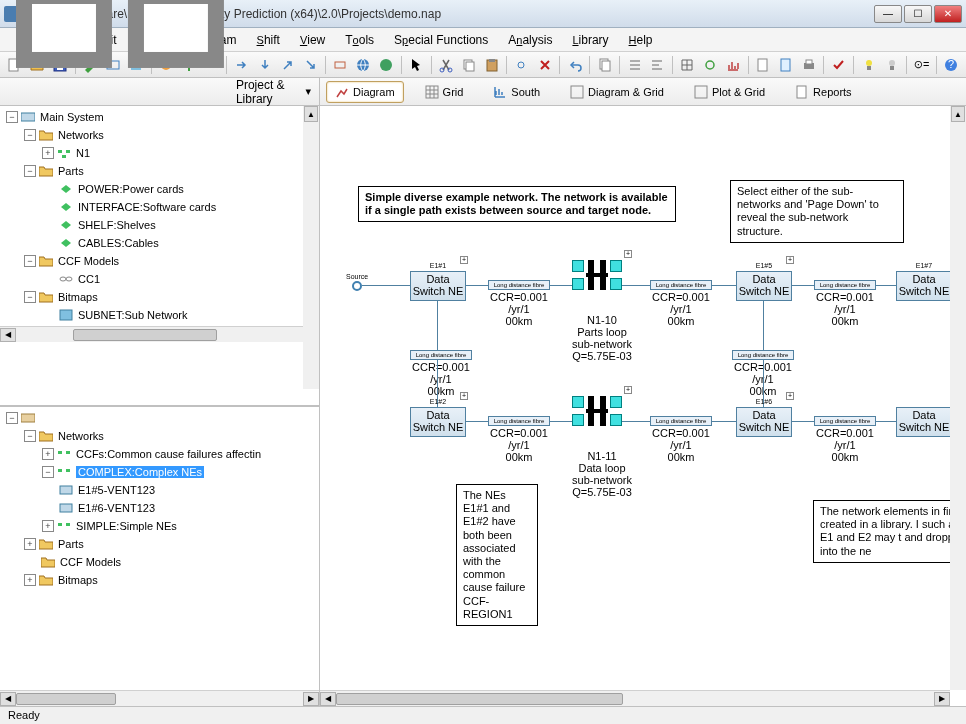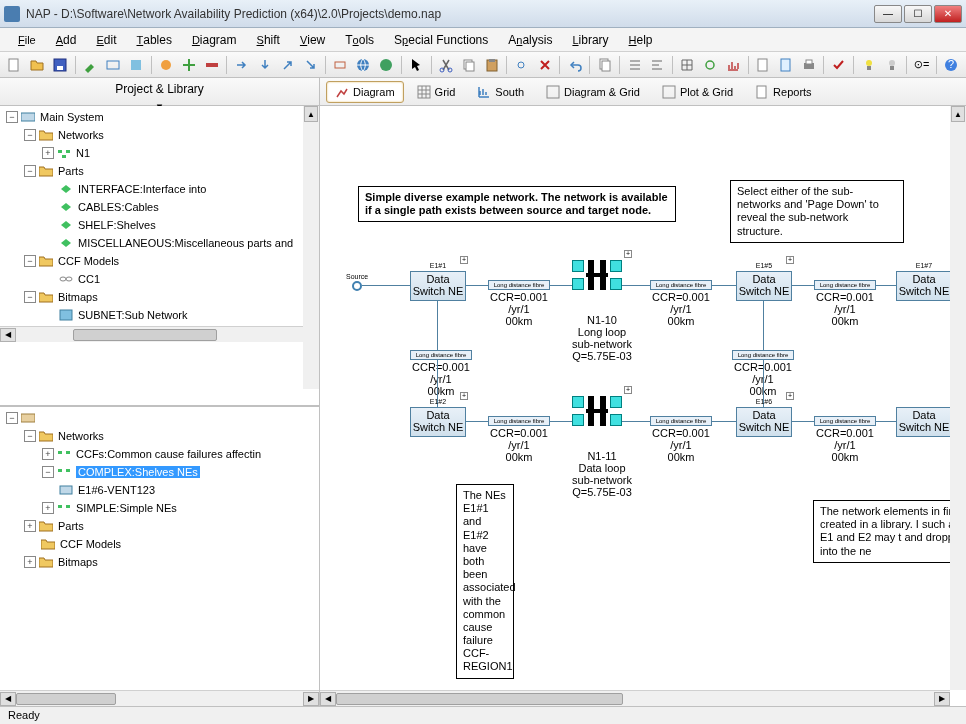--- a/index.html
+++ b/index.html
@@ -19,23 +19,23 @@
 .menubar .mitem .u { text-decoration: underline; }
 
 
 .toolbar { height: 26px; background: linear-gradient(to bottom,#fafafa,#e8e8e8); border-bottom: 1px solid #c0c0c0; display:flex; align-items:center; padding:0 4px; gap:2px; }
 .tbtn { width: 22px; height: 22px; display:flex; align-items:center; justify-content:center; border-radius:2px; }
 .tbtn svg { width:16px; height:16px; }
 .tsep { width:1px; height:18px; background:#c0c0c0; margin:0 2px; }
 
 
 .viewbar { height: 28px; background: linear-gradient(to bottom,#fafafa,#ececec); border-bottom:1px solid #c0c0c0; display:flex; align-items:center; }
-.projlib { width: 320px; padding: 0 8px; display:flex; align-items:center; gap:4px; border-right:1px solid #c0c0c0; height:100%;flex-direction:column; }
+.projlib { width: 320px; padding: 0 8px; display:flex; align-items:center; gap:4px; border-right:1px solid #c0c0c0; height:100%; }
 .projlib .label { font-size:12px; }
-.vtabs { display:flex; align-items:center; gap:4px; padding:0 6px; }
+.vtabs { display:flex; align-items:center; gap:12px; padding:0 6px; }
 .vtab { padding:3px 8px; display:flex; align-items:center; gap:4px; border:1px solid transparent; border-radius:3px; font-size:12px; }
 .vtab.active { background:#fff; border:1px solid #c0a060; box-shadow: inset 0 0 2px #e8c070; }
 .vtab .ti { width:14px; height:14px; }
 
 
 .main { position:absolute; top:106px; left:0; right:0; bottom:18px; display:flex; }
 
 
 .left { width: 320px; border-right:1px solid #c0c0c0; display:flex; flex-direction:column; }
 .treepane { flex:1; overflow:hidden; position:relative; background:#fff; }
@@ -411,45 +411,45 @@
               </svg>
             </span>
             <span class="tlabel">Parts</span>
           </div>
         <div class="trow" style="padding-left:56px">
             <span class="ticon">
               <svg viewBox="0 0 14 12">
                 <path d="M2 6l5-4 5 4-5 4z" fill="#40c060"></path>
               </svg>
             </span>
-            <span class="tlabel">INTERFACE:Interface into</span>
+            <span class="tlabel">POWER:Power cards</span>
           </div>
         <div class="trow" style="padding-left:56px">
             <span class="ticon">
               <svg viewBox="0 0 14 12">
                 <path d="M2 6l5-4 5 4-5 4z" fill="#40c060"></path>
               </svg>
             </span>
+            <span class="tlabel">INTERFACE:Software cards</span>
+          </div>
+        <div class="trow" style="padding-left:56px">
+            <span class="ticon">
+              <svg viewBox="0 0 14 12">
+                <path d="M2 6l5-4 5 4-5 4z" fill="#40c060"></path>
+              </svg>
+            </span>
+            <span class="tlabel">SHELF:Shelves</span>
+          </div>
+        <div class="trow" style="padding-left:56px">
+            <span class="ticon">
+              <svg viewBox="0 0 14 12">
+                <path d="M2 6l5-4 5 4-5 4z" fill="#40c060"></path>
+              </svg>
+            </span>
             <span class="tlabel">CABLES:Cables</span>
-          </div>
-        <div class="trow" style="padding-left:56px">
-            <span class="ticon">
-              <svg viewBox="0 0 14 12">
-                <path d="M2 6l5-4 5 4-5 4z" fill="#40c060"></path>
-              </svg>
-            </span>
-            <span class="tlabel">SHELF:Shelves</span>
-          </div>
-        <div class="trow" style="padding-left:56px">
-            <span class="ticon">
-              <svg viewBox="0 0 14 12">
-                <path d="M2 6l5-4 5 4-5 4z" fill="#40c060"></path>
-              </svg>
-            </span>
-            <span class="tlabel">MISCELLANEOUS:Miscellaneous parts and</span>
           </div>
         <div class="trow" style="padding-left:22px">
             <span class="tw">−</span>
             <span class="ticon">
               <svg viewBox="0 0 14 12">
                 <path d="M0 2h5l1 2h8v7H0z" fill="#f0c860" stroke="#a07020"></path>
               </svg>
             </span>
             <span class="tlabel">CCF Models</span>
           </div>
@@ -522,21 +522,29 @@
             <span class="tlabel">CCFs:Common cause failures affectin</span>
           </div>
         <div class="trow" style="padding-left:40px">
             <span class="tw">−</span>
             <span class="ticon">
               <svg viewBox="0 0 14 12">
                 <rect x="1" y="3" width="4" height="3" fill="#40c060"></rect>
                 <rect x="9" y="3" width="4" height="3" fill="#40c060"></rect>
               </svg>
             </span>
-            <span class="tlabel sel">COMPLEX:Shelves NEs</span>
+            <span class="tlabel sel">COMPLEX:Complex NEs</span>
+          </div>
+        <div class="trow" style="padding-left:56px">
+            <span class="ticon">
+              <svg viewBox="0 0 14 12">
+                <rect x="1" y="2" width="12" height="8" fill="#c0d8e8" stroke="#4080a0"></rect>
+              </svg>
+            </span>
+            <span class="tlabel">E1#5-VENT123</span>
           </div>
         <div class="trow" style="padding-left:56px">
             <span class="ticon">
               <svg viewBox="0 0 14 12">
                 <rect x="1" y="2" width="12" height="8" fill="#c0d8e8" stroke="#4080a0"></rect>
               </svg>
             </span>
             <span class="tlabel">E1#6-VENT123</span>
           </div>
         <div class="trow" style="padding-left:40px">
@@ -583,21 +591,21 @@
           </div>
           <div class="arrow">▶</div>
         </div>
     </div>
   </div>
 
   <div class="canvas">
 
     <div class="textbox bold" style="left:38px; top:80px; width:318px">Simple diverse example network. The network is available if a single path exists between source and target node.</div>
     <div class="textbox" style="left:410px; top:74px; width:174px">Select either of the sub-networks and 'Page Down' to reveal the sub-network structure.</div>
-    <div class="textbox" style="left:136px; top:378px; width:58px">The NEs E1#1 and E1#2 have both been associated with the common cause failure CCF-REGION1</div>
+    <div class="textbox" style="left:136px; top:378px; width:82px">The NEs E1#1 and E1#2 have both been associated with the common cause failure CCF-REGION1</div>
     <div class="textbox" style="left:493px; top:394px; width:170px">The network elements in first created in a library. I such as E1 and E2 may t and dropped' into the ne</div>
 
     <div class="srclbl" style="left:26px; top:167px">Source</div>
     <div class="src" style="left:32px; top:175px"></div>
     <div class="wire" style="left:42px; top:179px; width:48px; height:1px"></div>
 
     <div class="nelbl" style="left:90px; top:156px">E1#1</div>
     <div class="nebox" style="left:90px; top:165px"><span>Data Switch NE</span></div>
     <div class="smallplus" style="left:140px; top:150px">+</div>
     <div class="wire" style="left:146px; top:179px; width:22px; height:1px"></div>
@@ -609,21 +617,21 @@
     <div class="smallplus" style="left:304px; top:144px">+</div>
     <div class="hub" style="left:252px; top:154px">
       <div class="bar" style="left:16px; top:0; width:6px; height:30px"></div>
       <div class="bar" style="left:28px; top:0; width:6px; height:30px"></div>
       <div class="bar" style="left:14px; top:13px; width:22px; height:4px"></div>
       <div class="sq" style="left:0; top:0"></div>
         <div class="sq" style="left:0; top:18px"></div>
       <div class="sq" style="left:38px; top:0"></div>
         <div class="sq" style="left:38px; top:18px"></div>
     </div>
-    <div class="hublbl" style="left:252px; top:208px; width:60px"><span>N1-10</span><br><span>Long loop sub-network</span><br><span>Q=5.75E-03</span></div>
+    <div class="hublbl" style="left:252px; top:208px; width:60px"><span>N1-10</span><br><span>Parts loop sub-network</span><br><span>Q=5.75E-03</span></div>
 
     <div class="wire" style="left:302px; top:179px; width:28px; height:1px"></div>
     <div class="fibre" style="left:330px; top:174px">Long distance fibre</div>
     <div class="fibrelbl" style="left:330px; top:185px"><span>CCR=0.001 /yr/1</span><br><span>00km</span></div>
     <div class="wire" style="left:392px; top:179px; width:24px; height:1px"></div>
 
     <div class="nelbl" style="left:416px; top:156px">E1#5</div>
     <div class="nebox" style="left:416px; top:165px"><span>Data Switch NE</span></div>
     <div class="smallplus" style="left:466px; top:150px">+</div>
     <div class="wire" style="left:472px; top:179px; width:22px; height:1px"></div>

